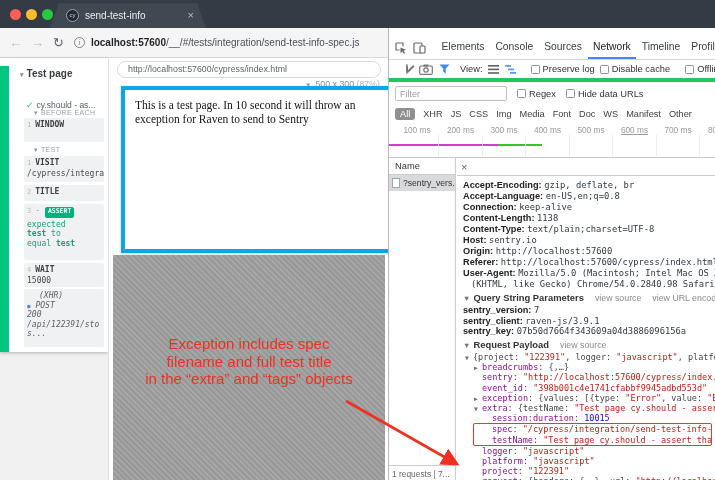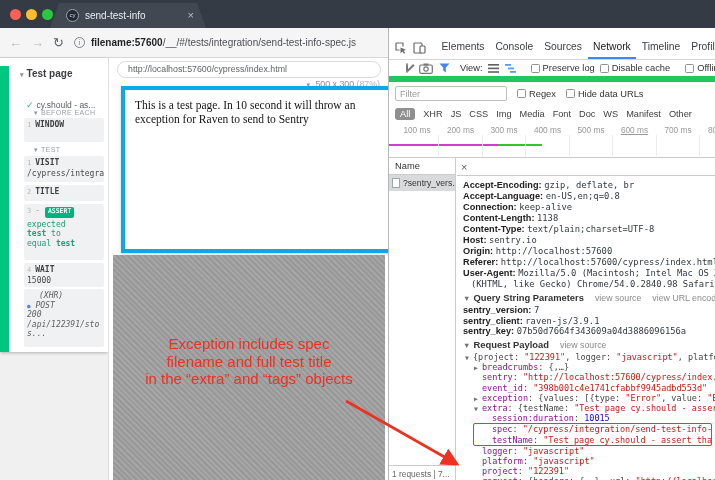--- a/index.html
+++ b/index.html
@@ -73,21 +73,21 @@
   
   #devtools { left:388px; top:28px; width:327px; height:452px; background:#fff;
     border-left:1px solid #b7b7b7; font-size:10px; color:#333; }
   #dt-tabs { position:absolute; left:0; top:8px; width:326px; height:24px;
     border-bottom:1px solid #d5d5d5; display:flex; align-items:stretch; }
   .ticon { align-self:center; margin-left:6px; }
   .dtab { padding:0 5.5px; font-size:10.3px; color:#3c4043; display:flex; align-items:center;
     border-bottom:2px solid transparent; white-space:nowrap; }
   .dtab.sel { border-bottom-color:#4285f4; color:#202124;text-align:right; }
   #dt-toolbar { position:absolute; left:0; top:32px; width:326px; height:22px;
-    border-bottom:6px solid #22c55e; display:flex; align-items:center; font-size:9.3px; }
+    border-bottom:4px solid #22c55e; display:flex; align-items:center; font-size:9.3px; }
   .sep { width:1px; height:14px; background:#ddd; margin:0 5px; }
   #rec-dot { width:9px; height:9px; border-radius:50%; background:#e8453c; margin-left:8px; }
   #clear-icon { position:relative; width:10px; height:10px; border:1.5px solid #757575;
     border-radius:50%; margin-left:9px; }
   #clear-icon::after { content:""; position:absolute; left:-1px; top:3.2px; width:9px;
     height:1.5px; background:#757575; transform:rotate(-45deg); }
   .cb { width:9px; height:9px; border:1px solid #919191; border-radius:1.5px;
     background:#fff; margin:0 3px 0 5px; flex:0 0 auto; }
   .tlabel { color:#333; white-space:nowrap; }
   #dt-filterrow { position:absolute; left:0; top:55px; width:326px; height:21px;
@@ -158,21 +158,21 @@
       <span id="tab-title">send-test-info</span>
       <span id="tab-close">×</span>
     </div>
   </div>
 
   <div id="urlrow" class="abs">
     <span class="navic">←</span>
     <span class="navic">→</span>
     <span class="navic" id="reload-icon">↻</span>
     <span id="info-icon">i</span>
-    <span id="url-text"><span id="url-host">filename:57600</span><span id="url-path">/__/#/tests/integration/send-test-info-spec.js</span></span>
+    <span id="url-text"><span id="url-host">localhost:57600</span><span id="url-path">/__/#/tests/integration/send-test-info-spec.js</span></span>
   </div>
 
   <div id="reporter" class="abs">
     <div id="rep-card">
       <div id="rep-green"></div>
       <div id="suite-title"><span class="rep-caret">▾</span><span>Test page</span></div>
       <div id="test-row"><span class="checkmark">✓</span><span>cy.should - as...</span></div>
       <div class="hook-label" style="left:34px;top:51px"><span class="rep-caret">▾</span><span>BEFORE EACH</span></div>
       <div class="cmd" style="top:60px;height:24px"><span class="num">1</span><span class="cname">WINDOW</span></div>
       <div class="hook-label" style="left:34px;top:88px"><span class="rep-caret">▾</span><span>TEST</span></div>

